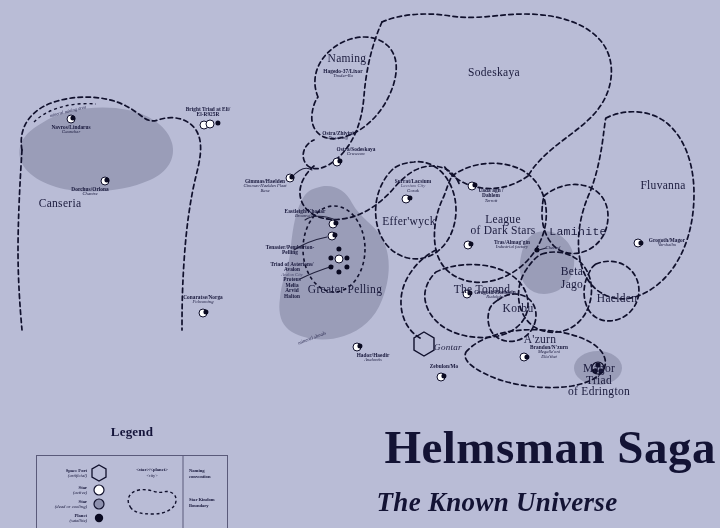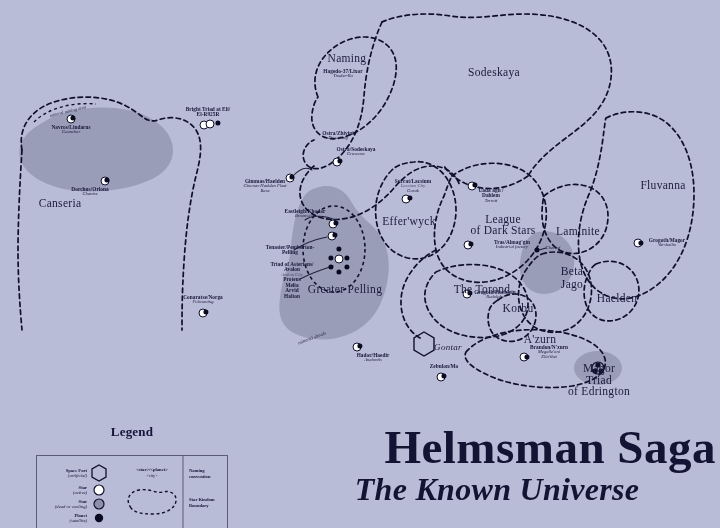--- a/index.html
+++ b/index.html
@@ -61,22 +61,22 @@
   #title-block{
     position:absolute;left:278px;top:424px;width:438px;
     text-align:center;color:#131334;
   }
   #main-title{
     font-size:47px;font-weight:bold;letter-spacing:.5px;line-height:1;
     font-family:"Liberation Serif", serif;
     text-align:right;
   }
   #sub-title{
-    font-size:32px;font-style:italic;font-weight:bold;letter-spacing:.3px;
-    margin-top:2px;line-height:1;
+    font-size:27px;font-style:italic;font-weight:bold;letter-spacing:.3px;
+    margin-top:18px;line-height:1;
     font-family:"Liberation Serif", serif;
   }
 
   
   #legend-wrap{position:absolute;left:36px;top:424px;width:192px;}
   #legend-title{
     text-align:center;font-size:13px;font-weight:bold;color:#14143a;
     margin-bottom:15px;letter-spacing:.2px;
   }
   #legend-box{
@@ -257,21 +257,21 @@
 
   <div id="labels-layer">
       <div class="lbl region big" style="left: 60px; top: 204px;">Canseria</div>
       <div class="lbl region big" style="left: 347px; top: 59px;">Naming</div>
       <div class="lbl region big" style="left: 494px; top: 73px;">Sodeskaya</div>
       <div class="lbl region big" style="left: 663px; top: 186px;">Fluvanna</div>
       <div class="lbl region big" style="left: 409px; top: 222px;">Effer'wyck</div>
       <div class="lbl region big" style="left: 345px; top: 290px;">Greater Pelling</div>
       <div class="lbl region big" style="left: 503px; top: 220px;">League</div>
       <div class="lbl region big" style="left: 503px; top: 231px;">of Dark Stars</div>
-      <div class="lbl region big" style="left: 578px; top: 232px;">Laminite</div>
+      <div class="lbl region big" style="left: 578px; top: 232px; font-family: Liberation Mono, monospace;">Laminite</div>
       <div class="lbl region big" style="left: 572px; top: 272px;">Beta</div>
       <div class="lbl region big" style="left: 572px; top: 285px;">Jago</div>
       <div class="lbl region big" style="left: 617px; top: 299px;">Haelden</div>
       <div class="lbl region big" style="left: 482px; top: 290px; text-align: right;">The Torond</div>
       <div class="lbl region big" style="left: 518px; top: 309px;">Korbu</div>
       <div class="lbl region big" style="left: 540px; top: 340px;">A'zurn</div>
       <div class="lbl region fort-lbl" style="left: 448px; top: 348px; font-style: italic;">Gontar</div>
       <div class="lbl region big" style="left: 599px; top: 381px;">
         <div>Magor</div>
         <div>Triad</div>

